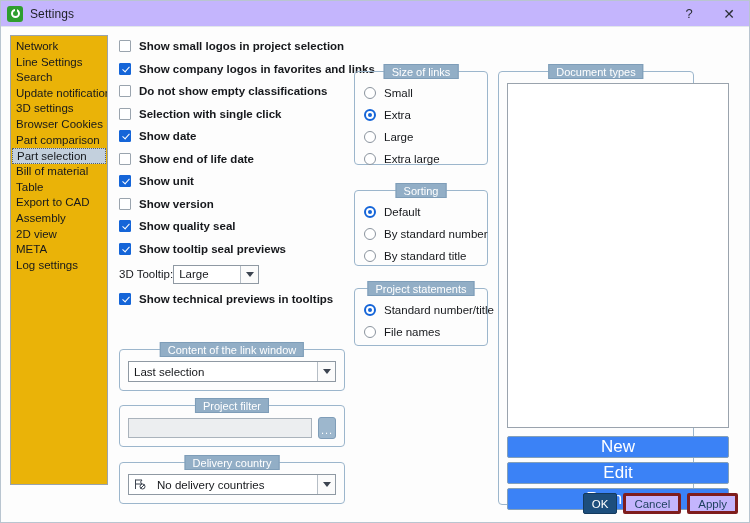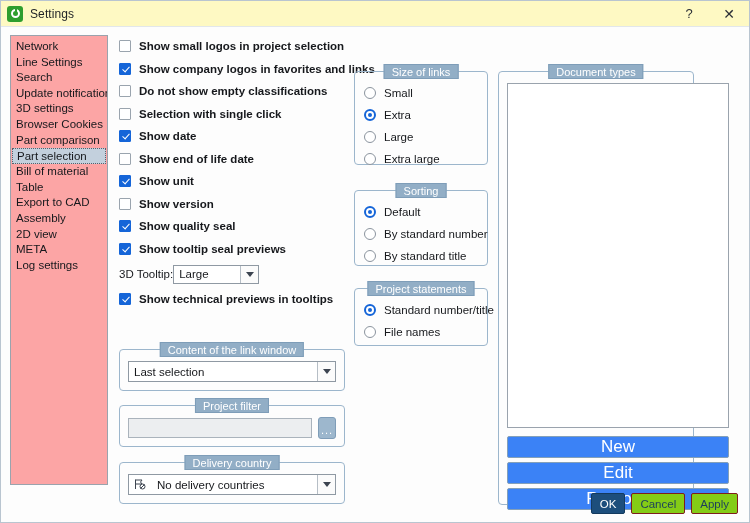--- a/index.html
+++ b/index.html
@@ -26,21 +26,21 @@
     border: 1px solid #b9c5d0;
     box-sizing: border-box;
     display: flex;
     flex-direction: column;
   }
 
   
   #titlebar {
     height: 26px;
     min-height: 26px;
-    background: #fef9c3;
+    background: #c4b5fd;
     border-bottom: 1px solid #e2e7eb;
     display: flex;
     align-items: center;
     padding: 0 0 0 6px;
     box-sizing: border-box;
     justify-content: space-between;
   }
   .app-icon {
     width: 16px; height: 16px;
     border-radius: 3px;
@@ -82,21 +82,21 @@
   #content {
     flex: 1;
     position: relative;
   }
 
   
   #sidebar {
     position: absolute;
     left: 9px; top: 8px;
     width: 98px; height: 450px;
-    background: #fca5a5;
+    background: #eab308;
     border: 1px solid #9aa3ad;
     box-sizing: border-box;
     padding: 3px 0 0 0;
     overflow: hidden;
   }
   .side-item {
     height: 15.6px;
     line-height: 15.6px;
     padding-left: 5px;
     font-size: 11.5px;
@@ -364,22 +364,22 @@
     align-items: center;
     justify-content: center;
     box-sizing: border-box;
   }
   .foot-btn.primary {
     background: #1d4e7c;
     border: 1px solid #143a5e;
     color: #ffffff;
   }
   .foot-btn.normal {
-    background: #84cc16;
-    border: 1px solid #7f1d1d;
+    background: #c4b5fd;
+    border: 3px solid #7f1d1d;
     color: #1c3f5c;
   }
 </style>
 </head>
 <body>
 
 <div id="window">
 
   <div id="titlebar">
     <div class="app-icon">

